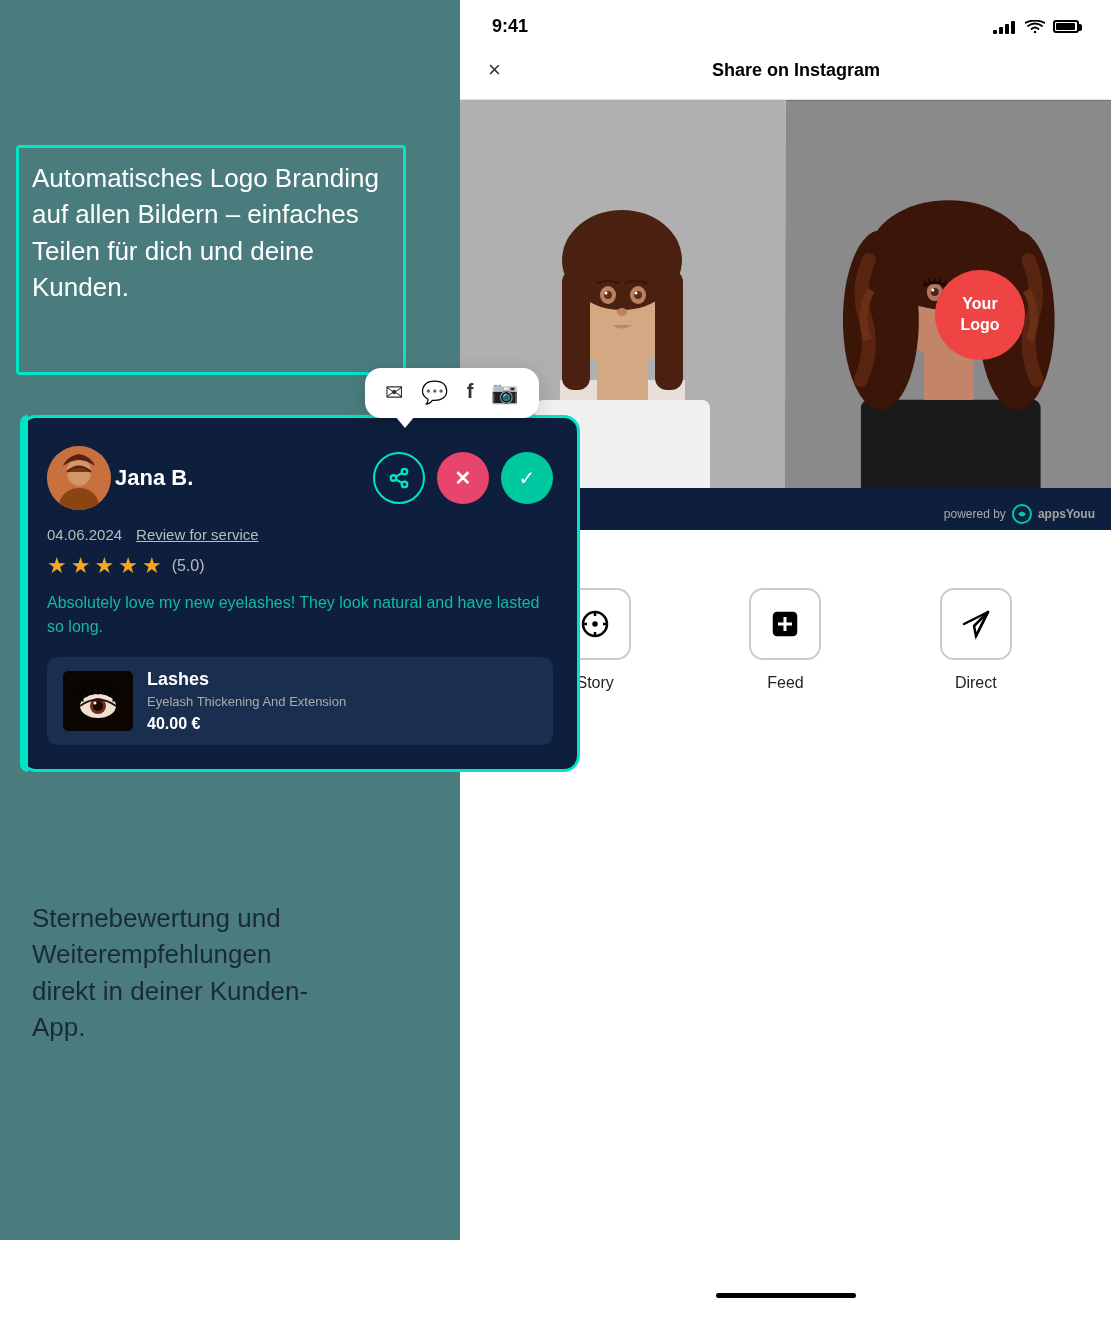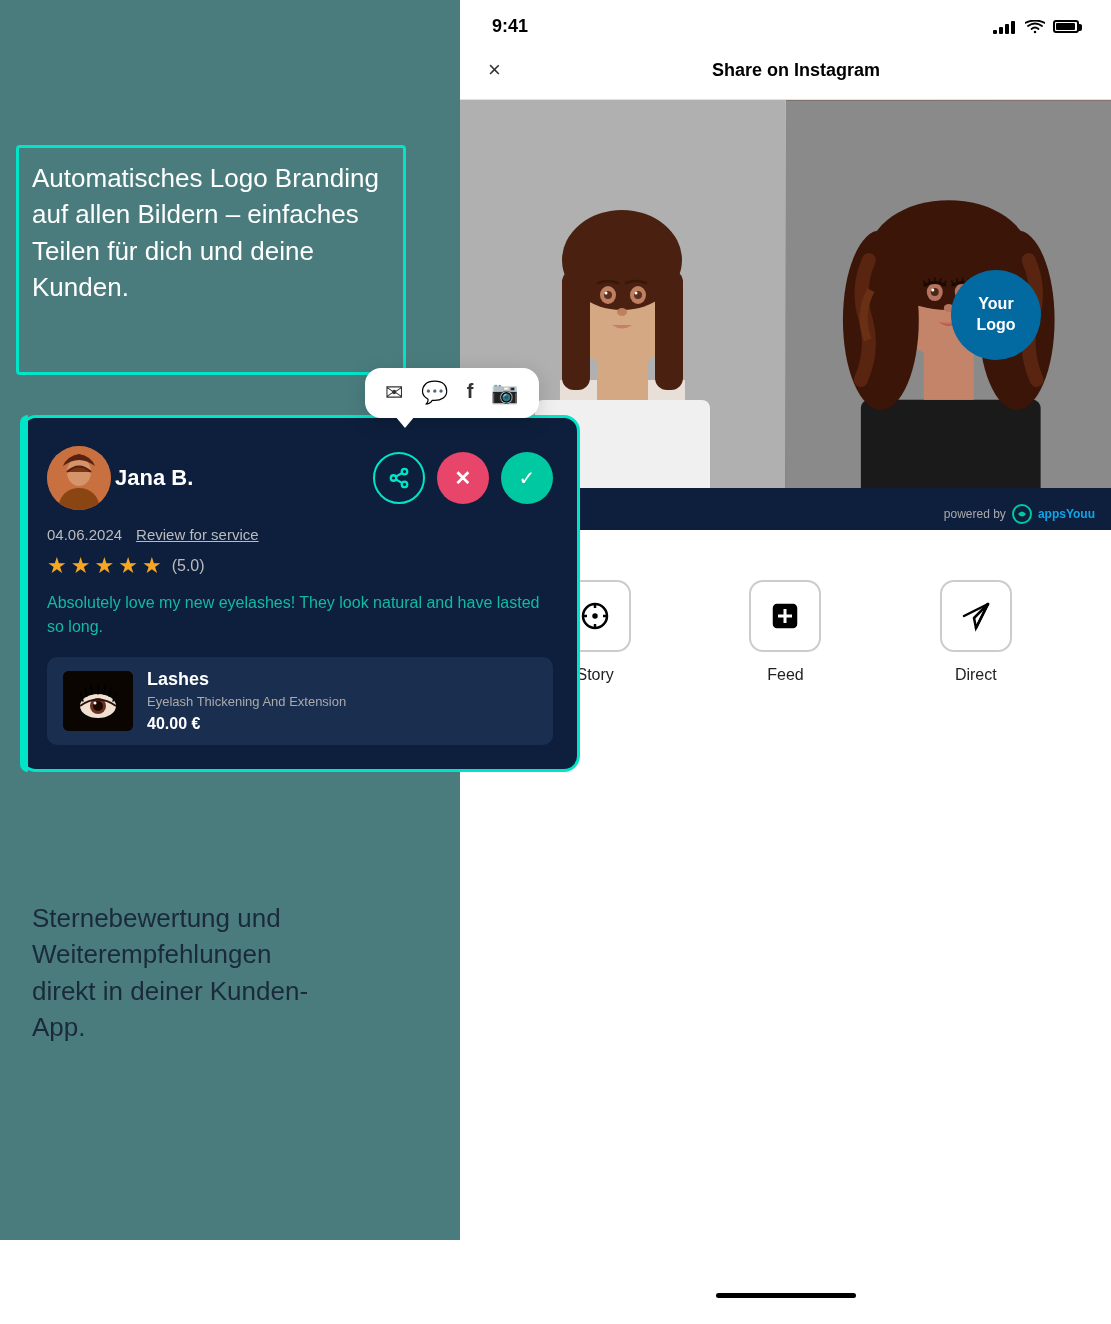--- a/index.html
+++ b/index.html
@@ -423,27 +423,27 @@
       padding: 6px 16px;
       display: flex;
       align-items: center;
       gap: 6px;
       font-size: 12px;
       color: #aaa;
     }
 
     .logo-overlay {
       position: absolute;
-      right: 70px;
+      right: 86px;
       top: 50%;
       transform: translateY(-50%);
       width: 90px;
       height: 90px;
       border-radius: 50%;
-      background: #0369a1;
+      background: #ef4444;
       display: flex;
       align-items: center;
       justify-content: center;
       color: #fff;
       font-size: 16px;
       font-weight: 600;
       text-align: center;
       line-height: 1.3;
     }
 
@@ -454,20 +454,21 @@
       padding: 50px 40px 40px 40px;
       background: #fff;
     }
 
     .share-option {
       display: flex;
       flex-direction: column;
       align-items: center;
       gap: 14px;
       cursor: pointer;
+      margin-top: 8px;
     }
 
     .share-option-icon {
       width: 72px;
       height: 72px;
       border: 2px solid #ccc;
       border-radius: 14px;
       display: flex;
       align-items: center;
       justify-content: center;
@@ -709,21 +710,21 @@
         <span class="ba-label">Before</span>
         <span class="ba-label">After</span>
       </div>
 
       <div class="powered-by-bar">
         <span>powered by</span>
         <svg width="20" height="20" viewBox="0 0 20 20">
           <circle cx="10" cy="10" r="9" fill="none" stroke="#00c8a0" stroke-width="2"></circle>
           <path d="M6 10 Q10 5 14 10 Q10 15 6 10Z" fill="#00c8a0"></path>
         </svg>
-        <span style="color:#0ea5e9;font-weight:600;">appsYouu</span>
+        <span style="color:#a3a3a3;font-weight:600;">appsYouu</span>
       </div>
     </div>
 
     <div class="share-options">
       <div class="share-option">
         <div class="share-option-icon">
           <svg width="32" height="32" viewBox="0 0 32 32" fill="none" stroke="#000" stroke-width="2.5">
             <circle cx="16" cy="16" r="12"></circle>
             <circle cx="16" cy="16" r="1.5" fill="#000"></circle>
             <line x1="16" y1="4" x2="16" y2="8"></line>

